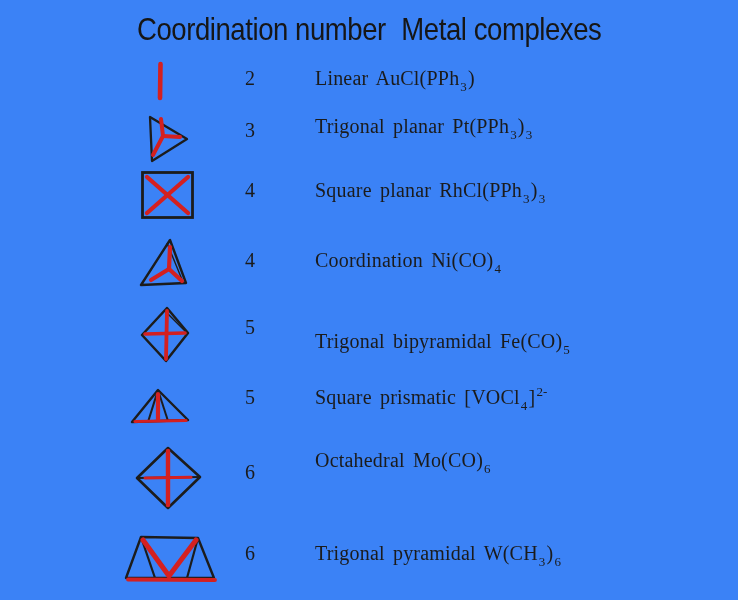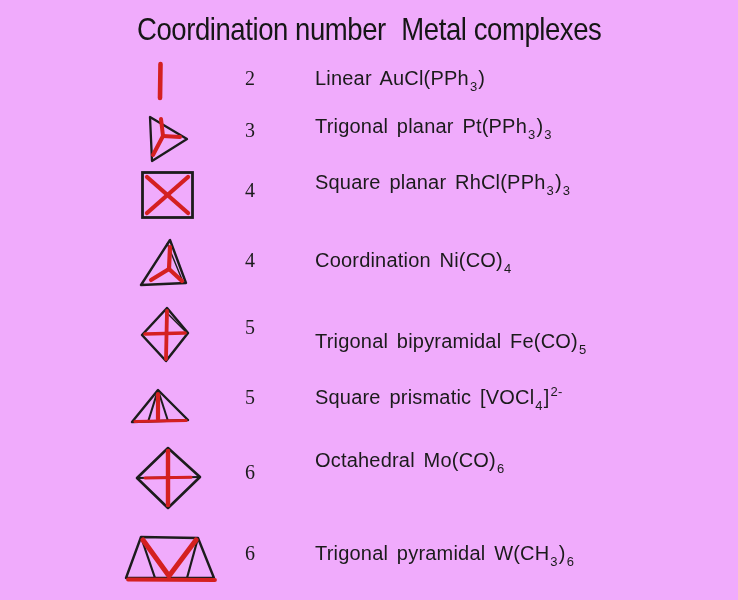--- a/index.html
+++ b/index.html
@@ -5,21 +5,21 @@
   html, body { margin: 0; padding: 0; }
   body {
     width: 738px; height: 600px;
     background: #fdfdfd;
     font-family: "Liberation Sans", sans-serif;
     overflow: hidden;
   }
   .slide {
     position: relative;
     width: 738px; height: 600px;
-    background: #f0abfc;
+    background: #3b82f6;
     color: #1b1b1b;
   }
   .title {
     position: absolute;
     left: 137px; top: 10px;
     font-size: 32px;
     letter-spacing: -0.5px;
     white-space: nowrap;
     color: #161616;
     transform: scaleX(0.86);
@@ -32,21 +32,21 @@
     left: 245px;
     width: 30px;
     font-family: "Liberation Serif", serif;
     font-size: 20px;
     line-height: 24px;
     color: #1b1b1b;
   }
   .label {
     position: absolute;
     left: 315px;
-    font-family: Liberation Sans, sans-serif;
+    font-family: Liberation Serif, serif;
     font-size: 20px;
     line-height: 24px;
     letter-spacing: 0.2px;
     word-spacing: 3px;
     white-space: nowrap;
     color: #1b1b1b;
   }
   .label .sub {
     font-size: 13px;
     position: relative;
@@ -93,21 +93,21 @@
     <div class="label" style="top:114px"><span>Trigonal planar Pt(PPh</span><span class="sub">3</span><span>)</span><span class="sub">3</span></div>
   </div>
 
   <div>
     <svg class="icon" style="left:139px;top:169px" width="58" height="54" viewBox="0 0 58 54">
       <rect class="ink" x="3.5" y="3.5" width="50" height="45" stroke-width="2.8"></rect>
       <line class="red" x1="8" y1="8" x2="49" y2="44" stroke-width="4.3" stroke-linecap="round"></line>
       <line class="red" x1="49" y1="8" x2="8" y2="44" stroke-width="4.3" stroke-linecap="round"></line>
     </svg>
     <div class="num" style="top:178px">4</div>
-    <div class="label" style="top:170px"><span>Square planar RhCl(PPh</span><span class="sub">3</span><span>)</span><span class="sub">3</span></div>
+    <div class="label" style="top:178px"><span>Square planar RhCl(PPh</span><span class="sub">3</span><span>)</span><span class="sub">3</span></div>
   </div>
 
   <div>
     <svg class="icon" style="left:136px;top:236px" width="56" height="52" viewBox="0 0 56 52">
       <path class="ink" d="M34,4 L5,49 L50,47 Z" stroke-width="2.4" stroke-linejoin="round"></path>
       <path class="ink" d="M31,7 L47,46" stroke-width="1.4"></path>
       <path class="red" d="M33,33 L34,11" stroke-width="4.2" stroke-linecap="round"></path>
       <path class="red" d="M33,33 L15,44" stroke-width="4.2" stroke-linecap="round"></path>
       <path class="red" d="M33,33 L46,45" stroke-width="4.2" stroke-linecap="round"></path>
     </svg>

